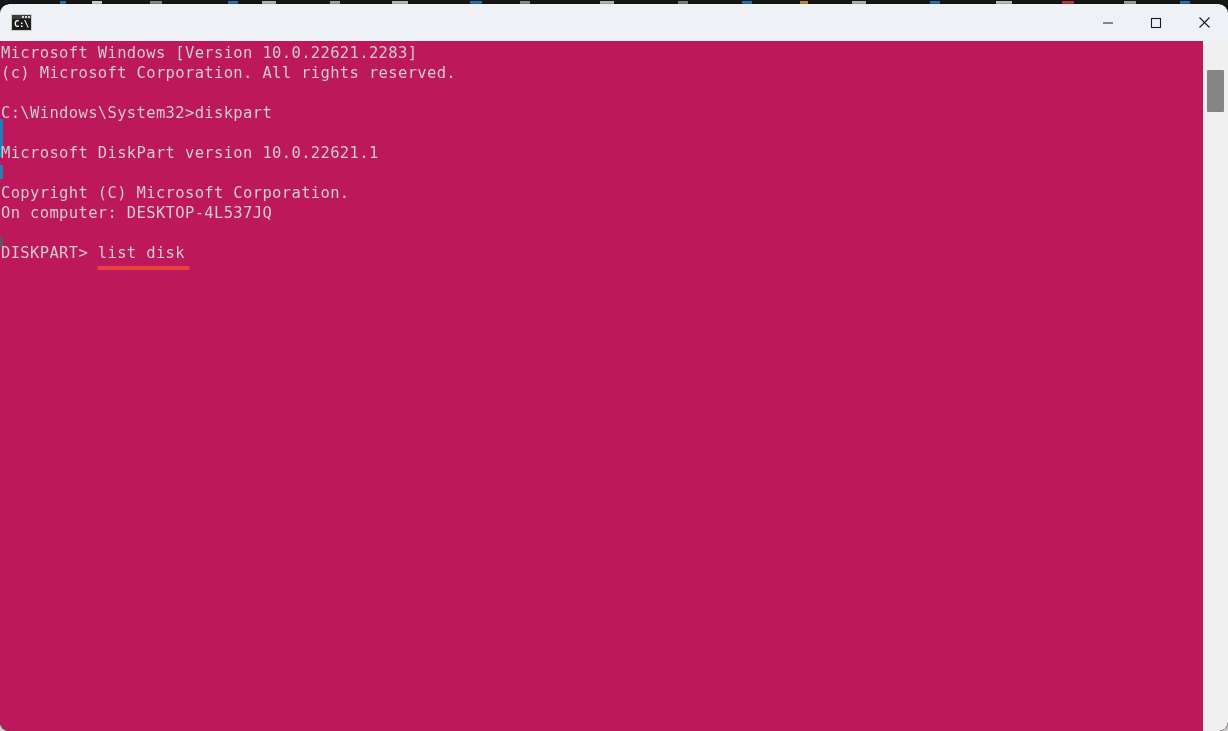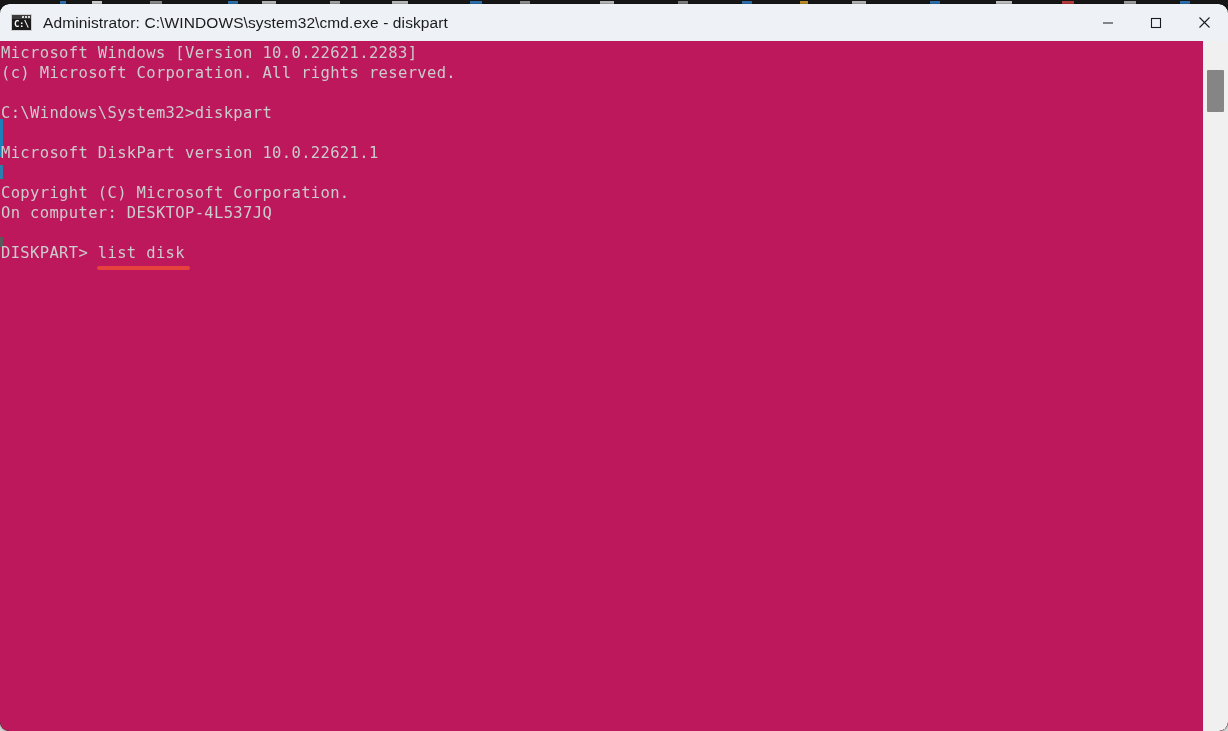--- a/index.html
+++ b/index.html
@@ -243,21 +243,20 @@
 
       <div class="app-icon">
         <span class="icon-bar">
             <i></i>
             <i></i>
             <i></i>
           </span>
         <span class="icon-text">C:\</span>
       </div>
 
-      <div class="title-text">Administrator: C:\WINDOWS\system32\cmd.exe - diskpart</div>
 
       <div class="win-controls">
         <div class="win-btn minimize">
           <svg width="12" height="12" viewBox="0 0 12 12">
             <line class="stroke" x1="1" y1="6" x2="11" y2="6"></line>
           </svg>
         </div>
         <div class="win-btn maximize">
           <svg width="12" height="12" viewBox="0 0 12 12">
             <rect class="stroke" x="1.5" y="1.5" width="9" height="9"></rect>

